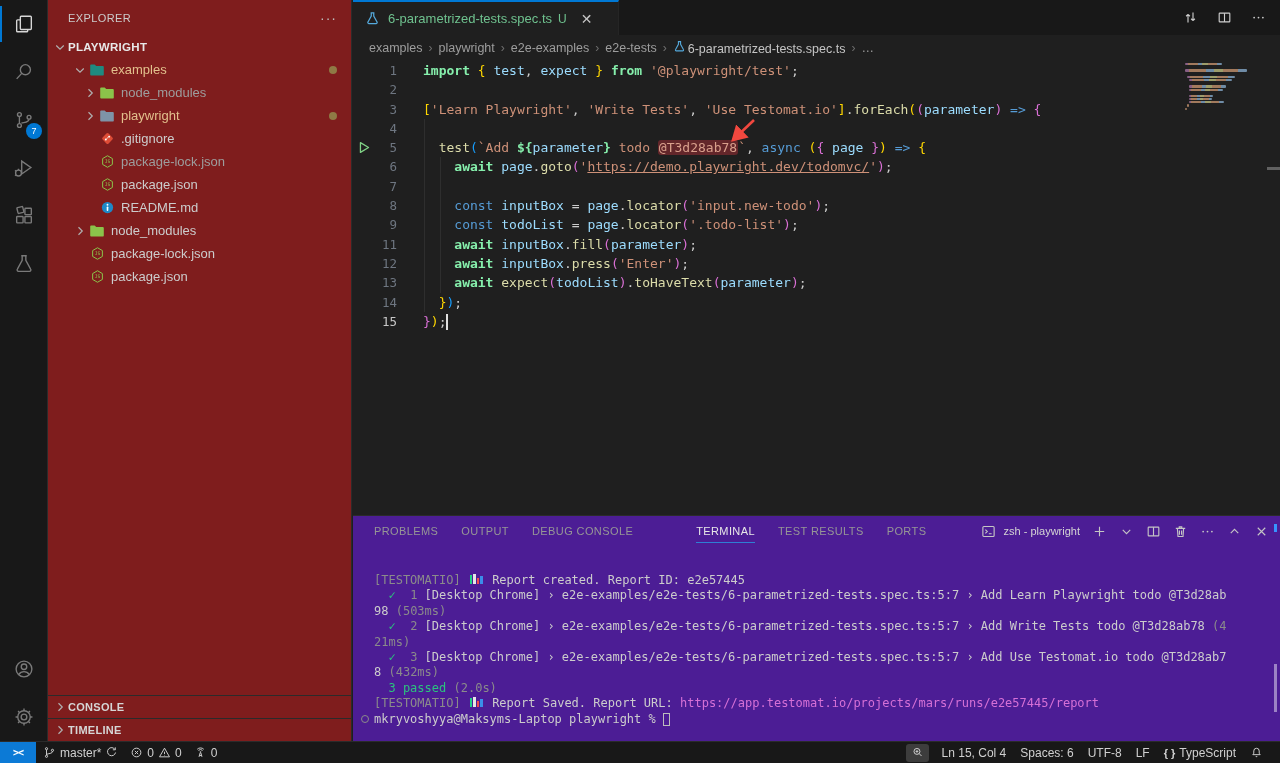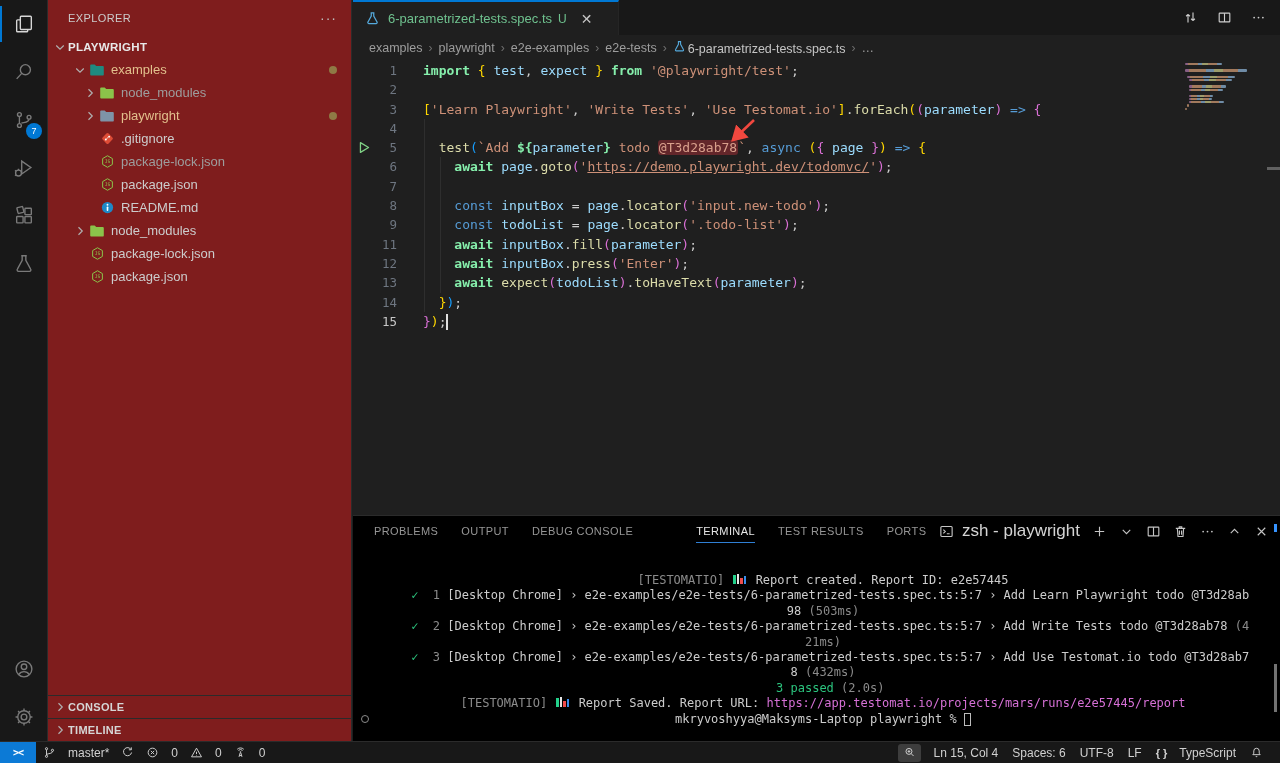--- a/index.html
+++ b/index.html
@@ -64,45 +64,45 @@
   .tk-lk { color:#ce9178; text-decoration:underline; cursor:pointer; }
   .tk-tg { color:#d9a08c; background:#63262a; border-radius:3px; padding:0 1px; }
   .cursor-bar { display:inline-block; width:1.5px; height:16px; background:#e0e0e0; vertical-align:middle; margin-left:0; }
   #minimap { position:absolute; right:33px; top:2px; width:62px; }
   .mm-line { height:2.2px; margin-bottom:1px; border-radius:1px; opacity:.85;
     background:linear-gradient(90deg,#9a6a96 0 7%,#b98a68 7% 34%,#7d9fbe 34% 47%,#b3b378 47% 62%,#b98a68 62% 86%,#7d9fbe 86% 100%); }
   #overview-mark { position:absolute; right:0; top:167px; width:13px; height:3px; background:#616161; }
   #annot-arrow { position:absolute; left:368px; top:54px; pointer-events:none; }
 
   
-  #panel { position:absolute; left:0; right:0; top:515px; bottom:0; background:#000000; border-top:1px solid #2b2b2b;text-align:center; }
+  #panel { position:absolute; left:0; right:0; top:515px; bottom:0; background:#4c1d95; border-top:1px solid #2b2b2b; }
   #panel-header { height:30px; display:flex; align-items:center; justify-content:space-between; padding:0 10px 0 21px; }
   #panel-tabs { display:flex; gap:23px; height:100%; align-items:center; }
   .panel-tab { position:relative; font-size:11px; letter-spacing:.4px; color:#969696; height:100%; display:flex; align-items:center; cursor:pointer; }
   .panel-tab.active { color:#e7e7e7;margin-left:40px; }
   .panel-tab.active::after { content:""; position:absolute; left:0; right:0; bottom:3px; height:1.5px; background:#2f7fd4; }
   #panel-right { display:flex; align-items:center; gap:10px; color:#c5c5c5; }
-  #term-selector { display:flex; align-items:center; gap:6px; font-size:17px; color:#d4d4d4; cursor:pointer; }
+  #term-selector { display:flex; align-items:center; gap:6px; font-size:11px; color:#d4d4d4; cursor:pointer; }
   .pa-icon { width:18px; height:18px; display:flex; align-items:center; justify-content:center; cursor:pointer; color:#c5c5c5; }
   #terminal { position:absolute; left:0; right:0; top:30px; bottom:0; padding:27px 8px 0 21px; font-family:"DejaVu Sans Mono",monospace; font-size:12px; line-height:15.4px; }
   .t-line { white-space:pre; position:relative; }
   .t-fg { color:#cccccc; } .t-dim { color:#8b8b8b; } .t-green { color:#2bc47e; } .t-mag { color:#d670d6; cursor:pointer; }
   .t-chart { display:inline-flex; align-items:flex-end; gap:1px; height:10px; margin:0 2px; }
   .t-chart i { display:inline-block; width:2.5px; }
   .t-cursor { display:inline-block; width:7px; height:13px; border:1px solid #bdbdbd; vertical-align:middle; }
   .prompt-circle { position:absolute; left:-13px; top:3px; width:8px; height:8px; border:1px solid #8b8b8b; border-radius:50%; }
   #term-scroll-top { position:absolute; right:3px; top:8px; width:3px; height:8px; background:#3794ff; }
   #term-scroll { position:absolute; right:3px; top:148px; width:3px; height:48px; background:rgba(255,255,255,.45); }
 
   
   #status-bar { position:absolute; left:0; right:0; bottom:0; height:22px; background:#181818; border-top:1px solid #2b2b2b; display:flex; align-items:center; justify-content:space-between; font-size:12px; color:#d0d0d0; }
   #sb-left { display:flex; align-items:center; height:100%; gap:2px; }
   #sb-right { display:flex; align-items:center; height:100%; gap:4px; padding-right:12px; }
   #remote { width:36px; height:100%; background:#0c7ad6; color:#fff; display:flex; align-items:center; justify-content:center; font-family:"DejaVu Sans Mono",monospace; font-size:10px; font-weight:bold; letter-spacing:-1px; cursor:pointer; }
-  .sb-item { display:flex; align-items:center; gap:12px; padding:0 5px; height:100%; cursor:pointer; }
+  .sb-item { display:flex; align-items:center; gap:4px; padding:0 5px; height:100%; cursor:pointer; }
   .sb-item svg { width:13px; height:13px; }
   .sb-zoom { background:#3d3d3d; border-radius:3px; height:18px; margin-right:4px; padding:0 5px; }
   .sb-braces { font-size:11px; font-weight:bold; letter-spacing:0; }
 </style>
 </head>
 <body>
 
 <div id="activity-bar">
   <div id="activity-items">
       <div class="ab-item active">

